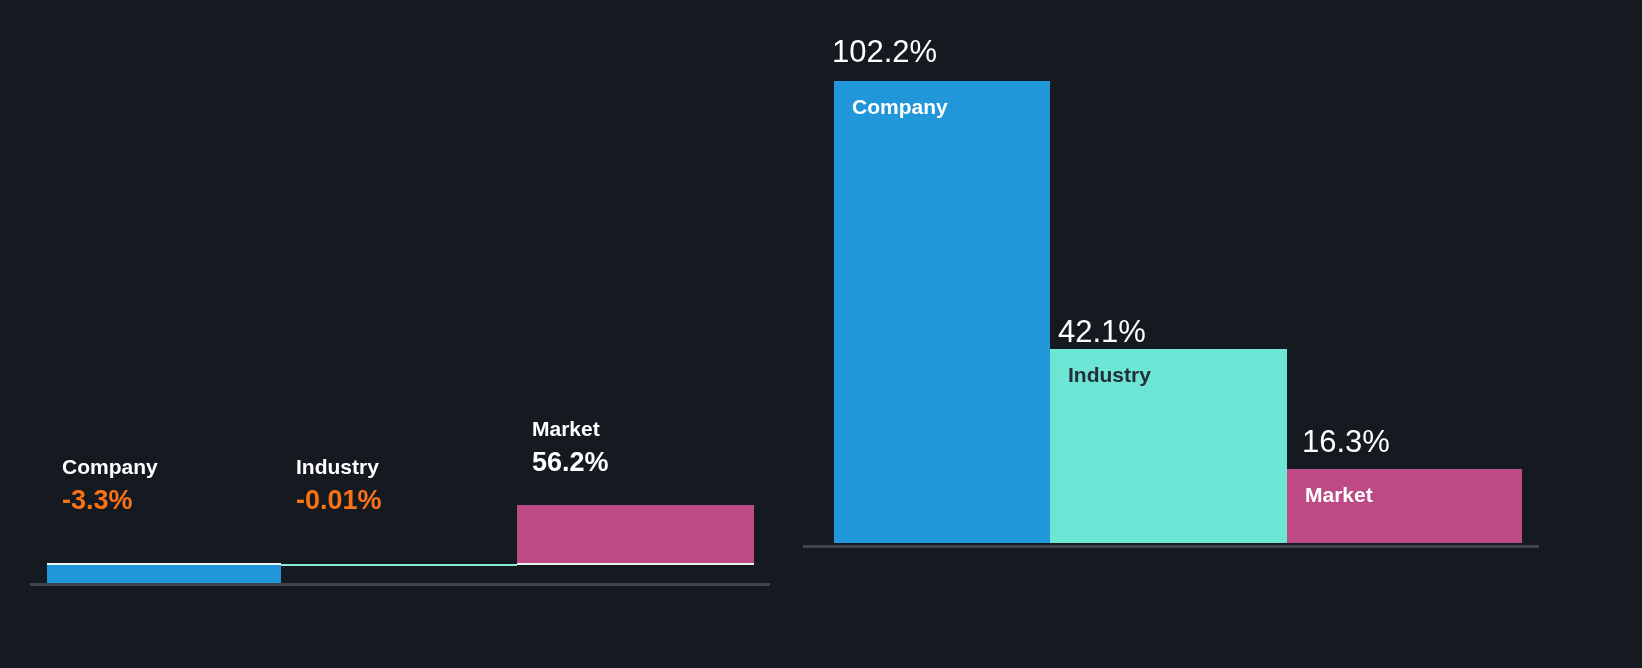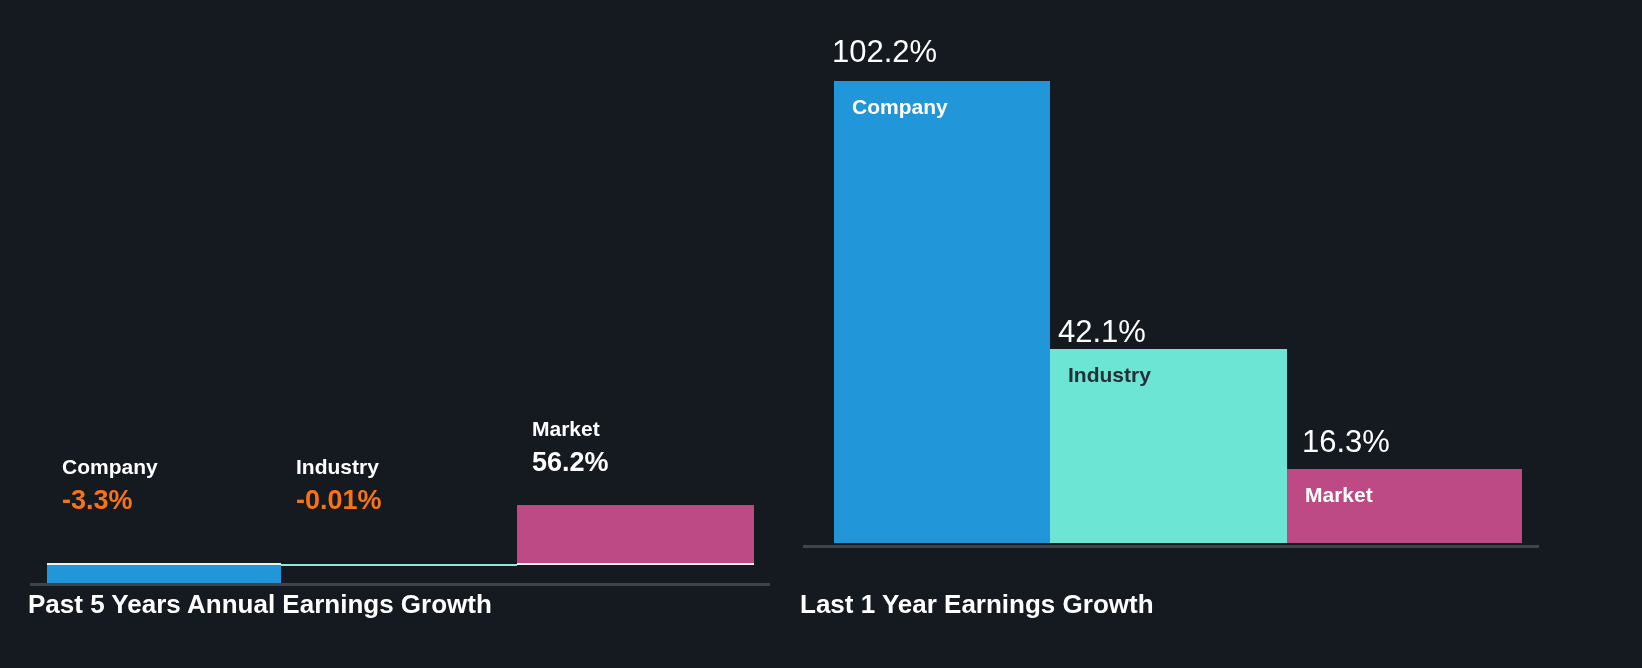--- a/index.html
+++ b/index.html
@@ -127,21 +127,20 @@
       <div class="lbl-val negative">-0.01%</div>
     </div>
 
     <div class="lbl-group" style="left:532px; top:418px;">
       <div class="lbl-name">Market</div>
       <div class="lbl-val positive">56.2%</div>
     </div>
 
     <div class="axis-line axis-left"></div>
 
-    <div class="chart-title">Past 5 Years Annual Earnings Growth</div>
   </div>
 
   <div class="panel panel-right">
 
     <div class="bar-r" style="left:36px; width:216px; height:462px; background:#2196d8;">
       <div class="bar-r-inner-label" style="color:#ffffff;">Company</div>
     </div>
     <div class="bar-r-top-label" style="left:34px; top:34px;">102.2%</div>
 
     <div class="bar-r" style="left:252px; width:237px; height:194px; background:#6ce5d5;">
@@ -149,16 +148,15 @@
     </div>
     <div class="bar-r-top-label" style="left:260px; top:306px;margin-top:8px;">42.1%</div>
 
     <div class="bar-r" style="left:489px; width:235px; height:74px; background:#bd4a84;">
       <div class="bar-r-inner-label" style="color:#ffffff;">Market</div>
     </div>
     <div class="bar-r-top-label" style="left:504px; top:424px;text-align:center;">16.3%</div>
 
     <div class="axis-line axis-right" style="width:736px;"></div>
 
-    <div class="chart-title">Last 1 Year Earnings Growth</div>
   </div>
 
 </div>
 
 </body></html>

